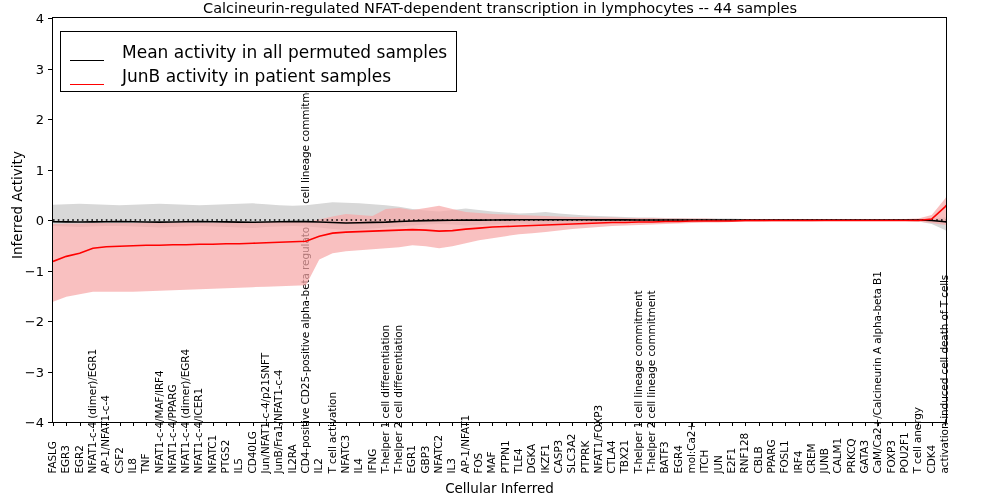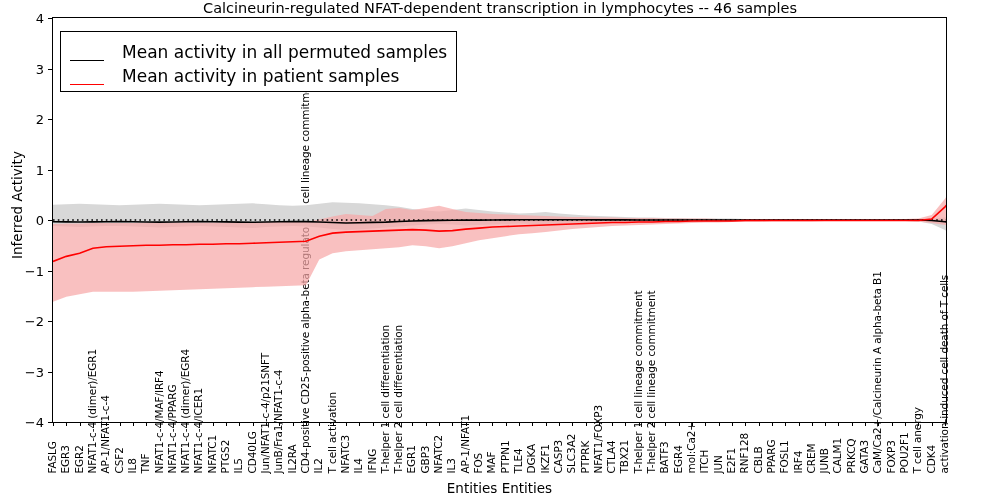--- a/index.html
+++ b/index.html
@@ -54,25 +54,25 @@
   }
   .legend-row{display:flex;align-items:flex-end;height:24px;}
   .legend-swatch{width:34px;height:0;border-top:1.6px solid #000;margin-right:18px;flex:none;}
   .legend-text{font-size:17px;line-height:17px;white-space:nowrap;}
 </style>
 </head>
 <body>
 
 <div id="stage">
 
-  <div id="chart-title">Calcineurin-regulated NFAT-dependent transcription in lymphocytes -- 46 samples</div>
+  <div id="chart-title">Calcineurin-regulated NFAT-dependent transcription in lymphocytes -- 44 samples</div>
 
   <div id="ylabel">Inferred Activity</div>
 
-  <div id="xlabel">Entities Entities</div>
+  <div id="xlabel">Cellular Inferred</div>
 
   <div id="yticks">
       <div class="ytick-mark" style="left: 48px; top: 18px;"></div>
       <div class="ytick-label" style="left: 8px; width: 36px; top: 12px;">4</div>
       <div class="ytick-mark" style="left: 48px; top: 68.5px;"></div>
       <div class="ytick-label" style="left: 8px; width: 36px; top: 62.5px;">3</div>
       <div class="ytick-mark" style="left: 48px; top: 119px;"></div>
       <div class="ytick-label" style="left: 8px; width: 36px; top: 113px;">2</div>
       <div class="ytick-mark" style="left: 48px; top: 169.5px;"></div>
       <div class="ytick-label" style="left: 8px; width: 36px; top: 163.5px;">1</div>
@@ -238,17 +238,17 @@
     </div>
   </div>
 
   <div id="legend">
       <div class="legend-row">
         <span class="legend-swatch" style="border-top-color: rgb(0, 0, 0);"></span>
         <span class="legend-text">Mean activity in all permuted samples</span>
       </div>
       <div class="legend-row">
         <span class="legend-swatch" style="border-top-color: rgb(255, 0, 0);"></span>
-        <span class="legend-text">Mean activity in patient samples</span>
+        <span class="legend-text">JunB activity in patient samples</span>
       </div>
     </div>
 
 </div>
 
 </body></html>

